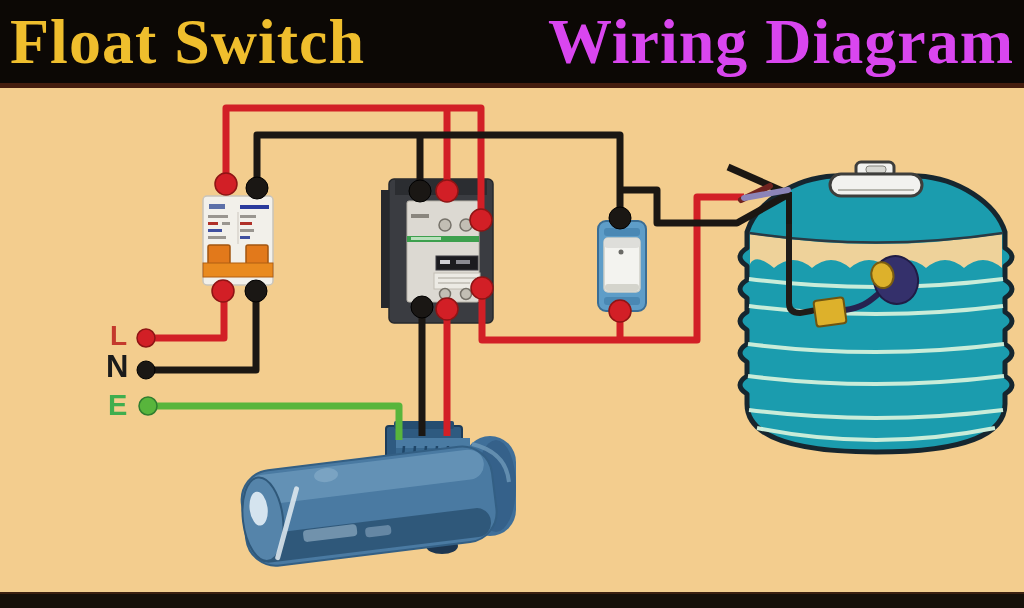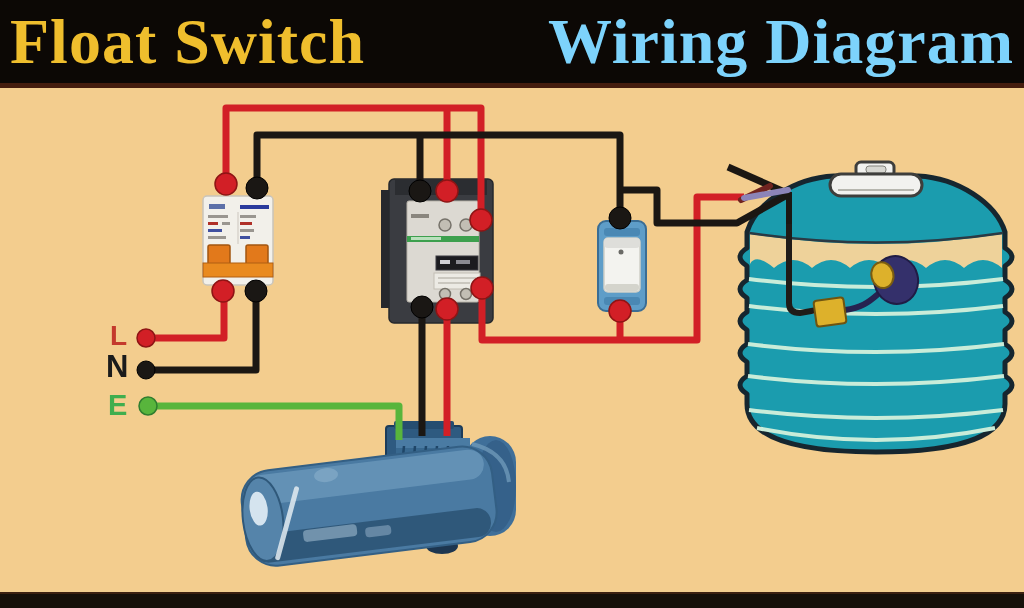--- a/index.html
+++ b/index.html
@@ -5,21 +5,21 @@
   html,body{margin:0;padding:0;background:#555;}
   .stage{position:relative;width:1024px;height:608px;overflow:hidden;
          background:#f3cd8e;font-family:"Liberation Sans",sans-serif;text-decoration:underline;}
   .titlebar{position:absolute;top:0;left:0;width:1024px;height:88px;
             background:#0c0805;border-bottom:5px solid #451d0e;box-sizing:border-box;
             display:flex;align-items:center;justify-content:space-between;
             padding:0 10px;white-space:nowrap;}
   .titlebar span{font-family:"Liberation Serif",serif;font-weight:700;
                  font-size:64px;line-height:80px;letter-spacing:1px;}
   .t-hi{color:#efbe2d;}
-  .t-rest{color:#7dd3fc;}
+  .t-rest{color:#d946ef;}
   .wirelayer{position:absolute;top:0;left:0;}
   .phase-label{position:absolute;font-weight:700;font-size:28px;line-height:28px;}
   .lab-l{left:110px;top:322px;color:#c4392c;}
   .lab-n{left:106px;top:353px;color:#1b1b1b;font-size:31px;}
   .lab-e{left:108px;top:391px;color:#3fae4e;font-size:29px;}
   .bottombar{position:absolute;left:0;bottom:0;width:1024px;height:16px;
              background:#171009;border-top:2px solid #3c2010;box-sizing:border-box;}
 </style>
 </head>
 <body>

